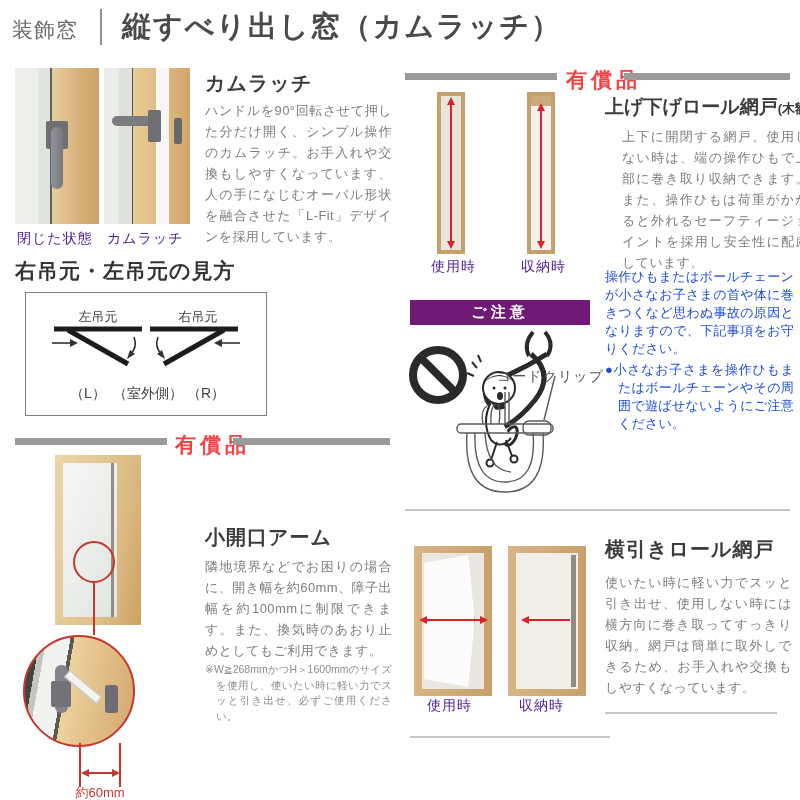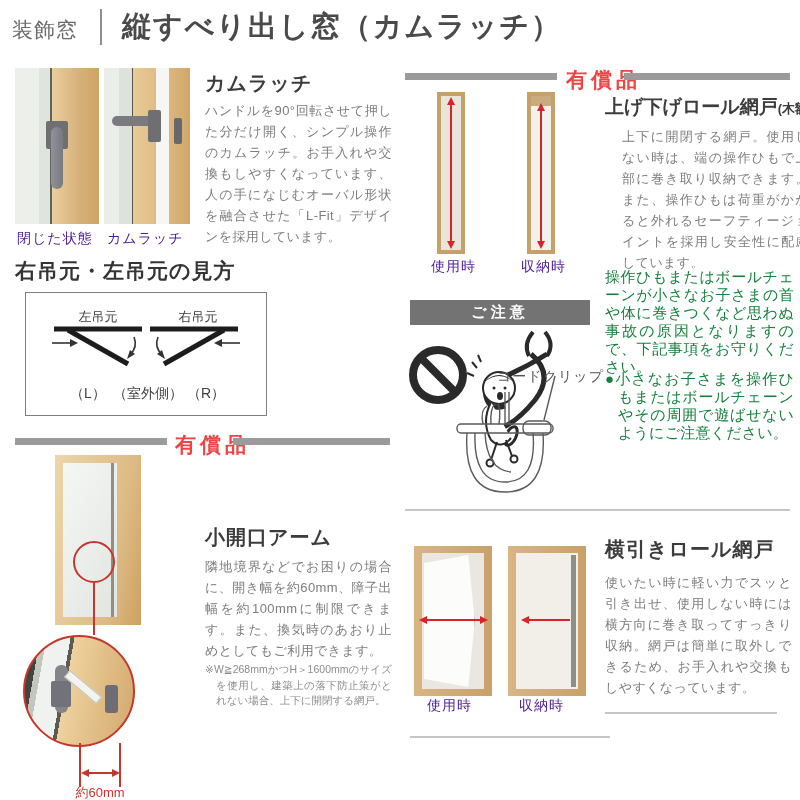--- a/index.html
+++ b/index.html
@@ -1,27 +1,27 @@
 <!DOCTYPE html>
 <html><head>
 <meta charset="utf-8">
 <style>
   *{margin:0;padding:0;box-sizing:border-box}
   html,body{width:800px;height:800px}
   body{background:#fff;font-family:"Liberation Sans","DejaVu Sans",sans-serif;position:relative;overflow:hidden}
   .abs{position:absolute}
   .sec-title{font-size:20px;font-weight:bold;color:#3c3c3c;letter-spacing:1px}
   .body-text{font-size:13px;line-height:21px;color:#7d7d7d;letter-spacing:.4px;text-align:justify}
-  .body-text-sm{font-size:15px;line-height:18px;color:#15803d;letter-spacing:.2px;text-align:justify}
+  .body-text-sm{font-size:13px;line-height:18px;color:#1d4ed8;letter-spacing:.2px;text-align:justify}
   .note-text{font-size:10.5px;line-height:15.5px;color:#8c8c8c;padding-left:11px;text-indent:-11px;margin-bottom:3px;text-align:justify}
   .photo-label{font-size:14px;color:#4c1d95;letter-spacing:1px}
   .bar{height:7px;background:#9b9b9b}
   .badge{font-size:21px;font-weight:bold;color:#ef4444;letter-spacing:4px}
   .divider{height:2px;background:#c6c6c6}
-  .bullet{padding-left:13px;text-indent:-13px;margin-top:10px}
+  .bullet{padding-left:13px;text-indent:-13px;margin-top:1px}
   .tri{width:0;height:0;position:absolute}
   .tri-up{border-left:4px solid transparent;border-right:4px solid transparent;border-bottom:8px solid #d8232a}
   .tri-down{border-left:4px solid transparent;border-right:4px solid transparent;border-top:8px solid #d8232a}
   .tri-left{border-top:4px solid transparent;border-bottom:4px solid transparent;border-right:8px solid #d8232a}
   .tri-right{border-top:4px solid transparent;border-bottom:4px solid transparent;border-left:8px solid #d8232a}
   .redline{background:#d8232a}
   svg text{font-family:"Liberation Sans","DejaVu Sans",sans-serif}
 </style>
 </head>
 <body>
@@ -94,21 +94,21 @@
   <div class="abs" style="left:104px;top:288px;width:2px;height:44px;background:#c5372c;"></div>
   <div class="abs" style="left:71px;top:317px;width:28px;height:2px;background:#c5372c;"></div>
   <div class="tri tri-left" style="left:66px;top:314px;border-right-color:#c5372c;"></div>
   <div class="tri tri-right" style="left:97px;top:314px;border-left-color:#c5372c;"></div>
   <span class="abs" style="left:45px;top:329px;width:80px;text-align:center;font-size:13px;color:#c5372c;">約60mm</span>
 </div>
 
 <h2 class="abs sec-title" style="left:205px;top:524px;">小開口アーム</h2>
 <p class="abs body-text" style="left:205px;top:556px;width:187px;">隣地境界などでお困りの場合に、開き幅を約60mm、障子出幅を約100mmに制限できます。また、換気時のあおり止めとしてもご利用できます。</p>
 <div class="abs" style="left:205px;top:662px;width:187px;">
-  <p class="note-text">※W≧268mmかつH＞1600mmのサイズを使用し、建築上の落下防止策がとれない場合、上下に開閉する網戸。</p>
+  <p class="note-text">※W≧268mmかつH＞1600mmのサイズを使用し、使いたい時に軽い力でスッと引き出せ、必ずご使用ください。</p>
 </div>
 
 <div class="abs bar" style="left:405px;top:73px;width:152px;"></div>
 <span class="abs badge" style="left:566px;top:66px;">有償品</span>
 <div class="abs bar" style="left:624px;top:73px;width:166px;"></div>
 
 <div class="abs" style="left:437px;top:92px;width:28px;height:162px;background:#c6a06a;">
   <div class="abs" style="left:4px;top:4px;right:4px;bottom:4px;background:#e9e5da;"></div>
   <div class="abs redline" style="left:13px;top:8px;width:2px;height:146px;"></div>
   <div class="tri tri-up" style="left:10px;top:5px;"></div>
@@ -127,21 +127,21 @@
 <div class="abs" style="left:605px;top:94px;width:190px;white-space:nowrap;">
   <span style="font-size:19px;font-weight:bold;color:#3c3c3c;">上げ下げロール網戸</span><span style="font-size:13px;font-weight:bold;color:#3c3c3c;">(木額縁用)</span>
 </div>
 <p class="abs body-text" style="left:622px;top:126px;width:187px;">上下に開閉する網戸。使用しない時は、端の操作ひもで上部に巻き取り収納できます。また、操作ひもは荷重がかかると外れるセーフティージョイントを採用し安全性に配慮しています。</p>
 
 <p class="abs body-text-sm" style="left:605px;top:268px;width:189px;">操作ひもまたはボールチェーンが小さなお子さまの首や体に巻きつくなど思わぬ事故の原因となりますので、下記事項をお守りください。</p>
 <div class="abs" style="left:605px;top:360px;width:189px;">
   <p class="body-text-sm bullet">●小さなお子さまを操作ひもまたはボールチェーンやその周囲で遊ばせないようにご注意ください。</p>
 </div>
 
-<div class="abs" style="left:410px;top:300px;width:180px;height:25px;background:#737373;display:flex;align-items:center;justify-content:center;">
+<div class="abs" style="left:410px;top:300px;width:180px;height:25px;background:#701a75;display:flex;align-items:center;justify-content:center;">
   <span style="color:#fff;font-size:15px;font-weight:bold;letter-spacing:4px;">ご注意</span>
 </div>
 <svg class="abs" style="left:405px;top:330px;" width="195" height="170" viewBox="0 0 195 170">
 
   <g>
     <circle cx="33" cy="45" r="25" fill="none" stroke="#2a2a2a" stroke-width="8"></circle>
     <line x1="16" y1="28" x2="50" y2="62" stroke="#2a2a2a" stroke-width="8"></line>
   </g>
 
   <g stroke="#2a2a2a" fill="none">

